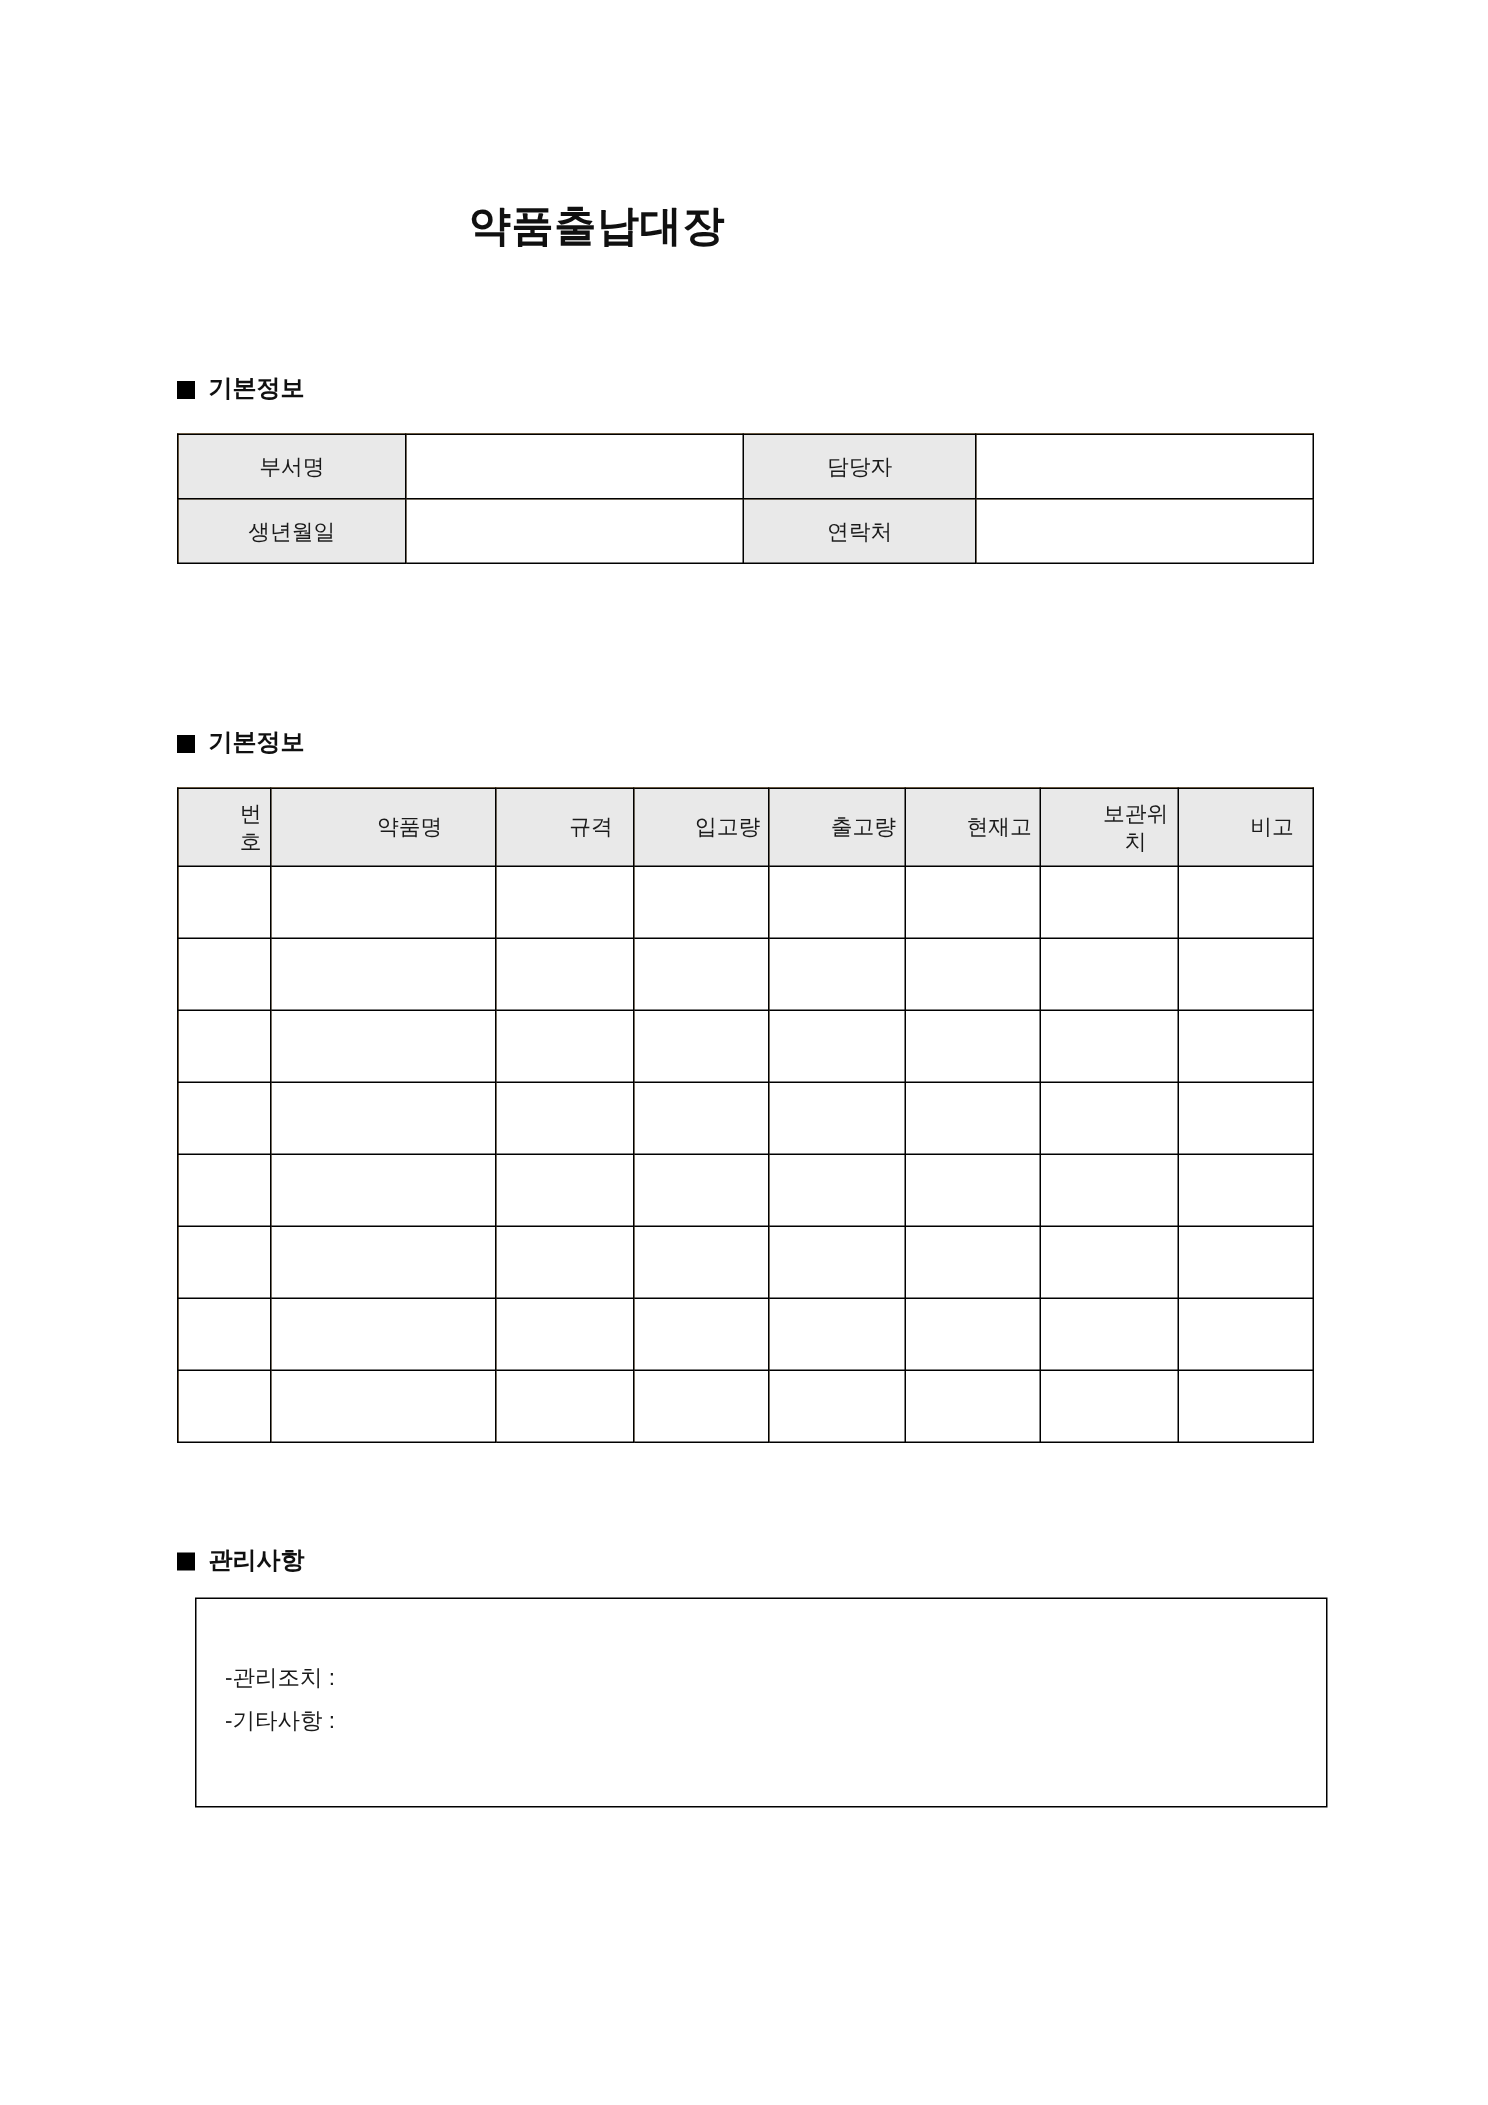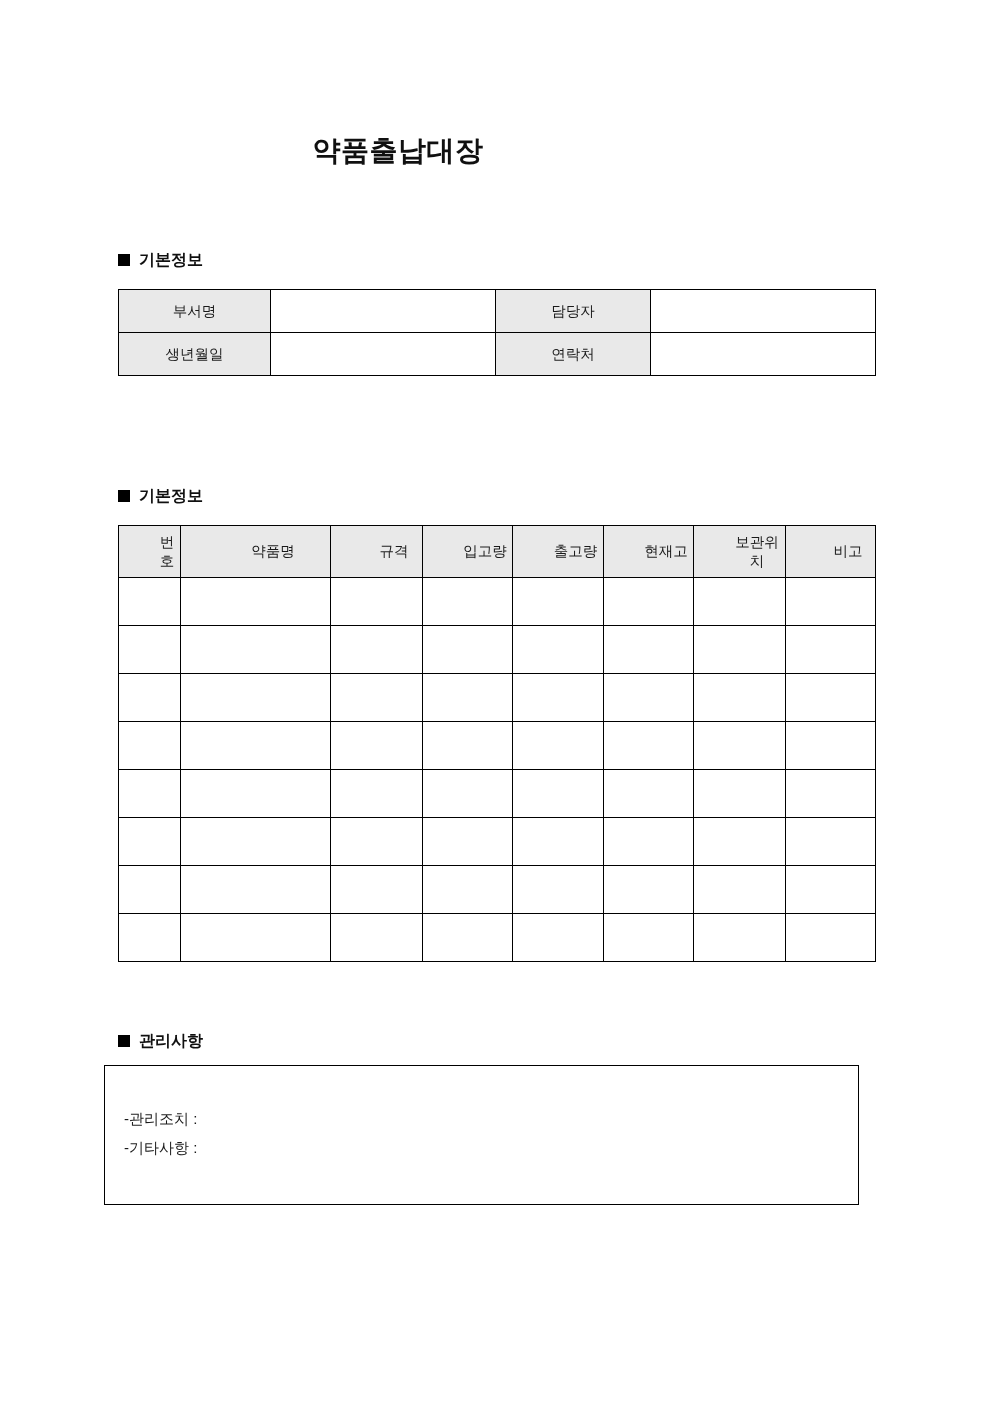--- a/index.html
+++ b/index.html
@@ -112,21 +112,21 @@
     padding-left: 35px;
   }
   #ledger-table td.data-cell {
     height: 47px;
     background: #ffffff;
   }
 
   
   #management-box {
     position: absolute;
-    left: 104px;
+    left: 130px;
     top: 1065px;
     width: 755px;
     height: 140px;
     border: 1px solid #000000;
     background: #ffffff;
     box-sizing: border-box;
   }
   #management-box .mgmt-lines {
     position: absolute;
     left: 19px;

